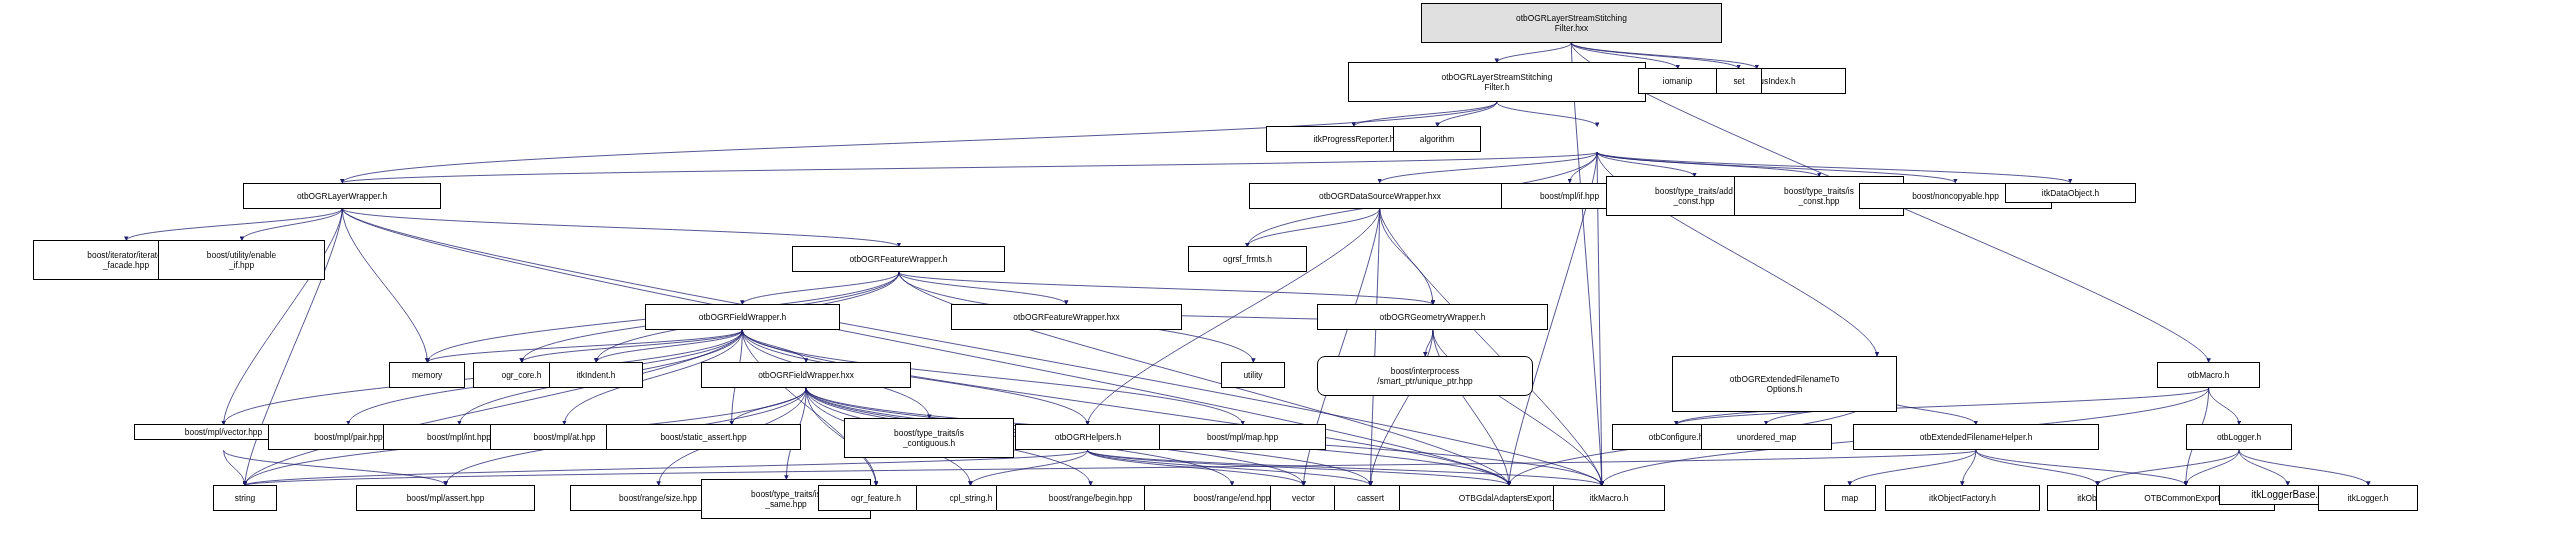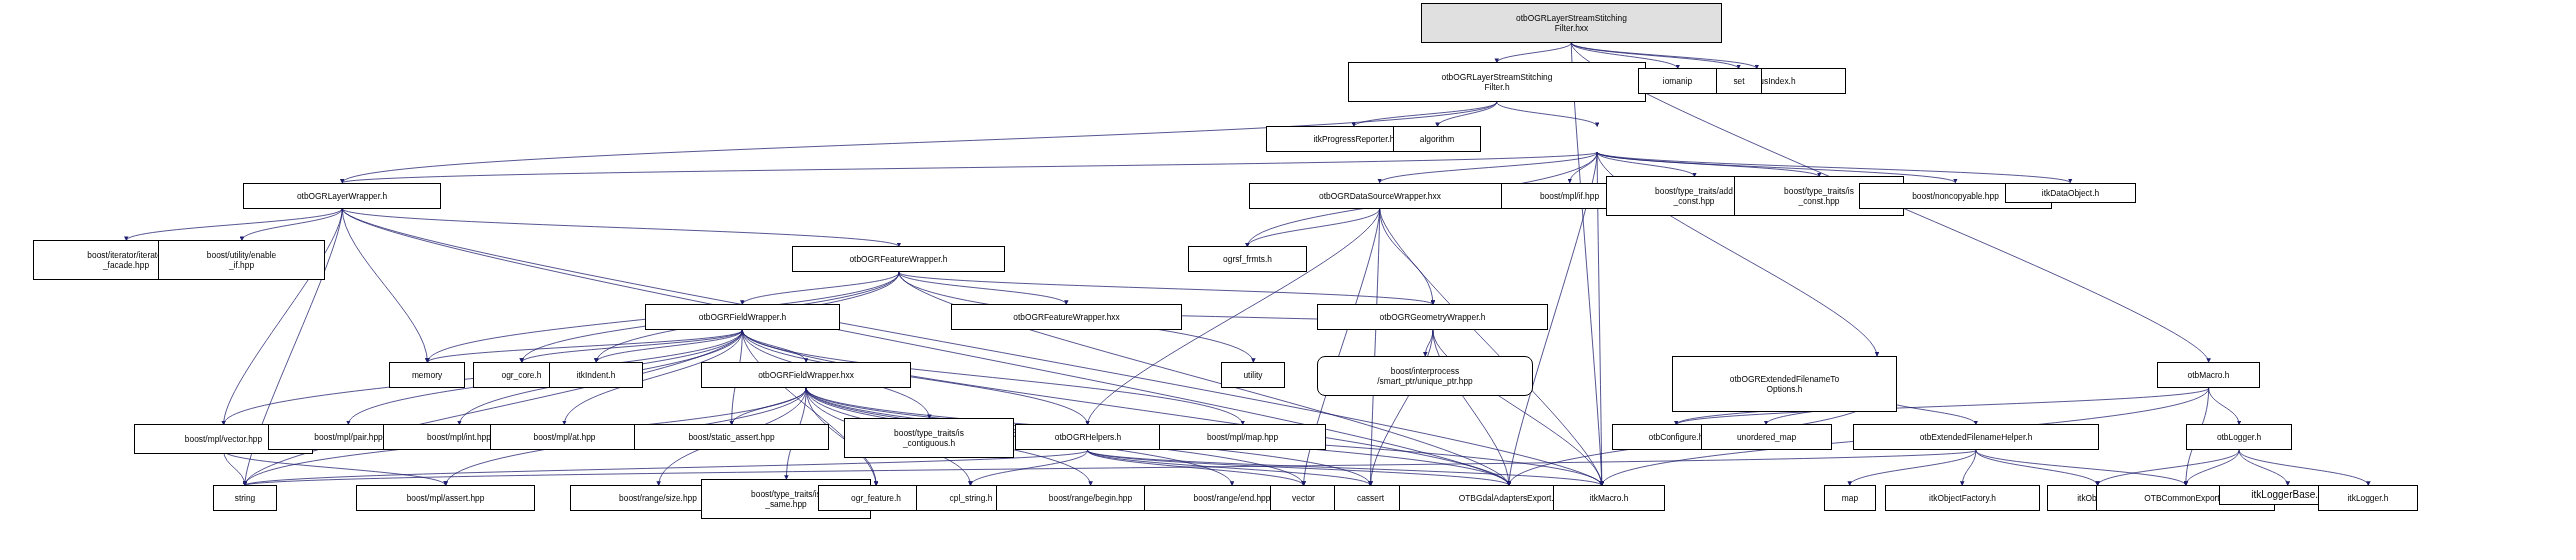--- a/index.html
+++ b/index.html
@@ -154,25 +154,25 @@
     <div class="node" style="left: 1672px; top: 356px; width: 225px; height: 56px; font-size: 8.4px; line-height: 10px;"><span>otbOGRExtendedFilenameTo
 Options.h</span></div>
     <div class="node" style="left: 2157px; top: 362px; width: 103px; height: 26px; font-size: 8.4px; line-height: 10px;"><span>otbMacro.h</span></div>
     <div class="node" style="left: 389px; top: 362px; width: 76px; height: 26px; font-size: 8.4px; line-height: 10px;"><span>memory</span></div>
     <div class="node" style="left: 473px; top: 362px; width: 97px; height: 26px; font-size: 8.4px; line-height: 10px;"><span>ogr_core.h</span></div>
     <div class="node" style="left: 549px; top: 362px; width: 94px; height: 26px; font-size: 8.4px; line-height: 10px;"><span>itkIndent.h</span></div>
     <div class="node" style="left: 701px; top: 362px; width: 210px; height: 26px; font-size: 8.4px; line-height: 10px;"><span>otbOGRFieldWrapper.hxx</span></div>
     <div class="node" style="left: 1221px; top: 362px; width: 64px; height: 26px; font-size: 8.4px; line-height: 10px;"><span>utility</span></div>
     <div class="node" style="left: 1317px; top: 356px; width: 216px; height: 40px; font-size: 8.4px; line-height: 10px; border-radius: 8px;"><span>boost/interprocess
 /smart_ptr/unique_ptr.hpp</span></div>
-    <div class="node" style="left: 134px; top: 424px; width: 179px; height: 30px; font-size: 8.4px; line-height: 10px;"><span>boost/mpl/vector.hpp</span></div>
+    <div class="node" style="left: 134px; top: 424px; width: 179px; height: 16px; font-size: 8.4px; line-height: 10px;"><span>boost/mpl/vector.hpp</span></div>
     <div class="node" style="left: 268px; top: 424px; width: 161px; height: 26px; font-size: 8.4px; line-height: 10px;"><span>boost/mpl/pair.hpp</span></div>
     <div class="node" style="left: 383px; top: 424px; width: 152px; height: 26px; font-size: 8.4px; line-height: 10px;"><span>boost/mpl/int.hpp</span></div>
     <div class="node" style="left: 490px; top: 424px; width: 149px; height: 26px; font-size: 8.4px; line-height: 10px;"><span>boost/mpl/at.hpp</span></div>
-    <div class="node" style="left: 634px; top: 424px; width: 195px; height: 26px; font-size: 8.4px; line-height: 10px;"><span>boost/static_assert.hpp</span></div>
+    <div class="node" style="left: 606px; top: 424px; width: 195px; height: 26px; font-size: 8.4px; line-height: 10px;"><span>boost/static_assert.hpp</span></div>
     <div class="node" style="left: 844px; top: 418px; width: 170px; height: 40px; font-size: 8.4px; line-height: 10px;"><span>boost/type_traits/is
 _contiguous.h</span></div>
     <div class="node" style="left: 1015px; top: 424px; width: 146px; height: 26px; font-size: 8.4px; line-height: 10px;"><span>otbOGRHelpers.h</span></div>
     <div class="node" style="left: 1159px; top: 424px; width: 167px; height: 26px; font-size: 8.4px; line-height: 10px;"><span>boost/mpl/map.hpp</span></div>
     <div class="node" style="left: 1612px; top: 424px; width: 128px; height: 26px; font-size: 8.4px; line-height: 10px;"><span>otbConfigure.h</span></div>
     <div class="node" style="left: 1701px; top: 424px; width: 131px; height: 26px; font-size: 8.4px; line-height: 10px;"><span>unordered_map</span></div>
     <div class="node" style="left: 1853px; top: 424px; width: 246px; height: 26px; font-size: 8.4px; line-height: 10px;"><span>otbExtendedFilenameHelper.h</span></div>
     <div class="node" style="left: 2186px; top: 424px; width: 106px; height: 26px; font-size: 8.4px; line-height: 10px;"><span>otbLogger.h</span></div>
     <div class="node" style="left: 213px; top: 485px; width: 64px; height: 26px; font-size: 8.4px; line-height: 10px;"><span>string</span></div>
     <div class="node" style="left: 356px; top: 485px; width: 179px; height: 26px; font-size: 8.4px; line-height: 10px;"><span>boost/mpl/assert.hpp</span></div>

